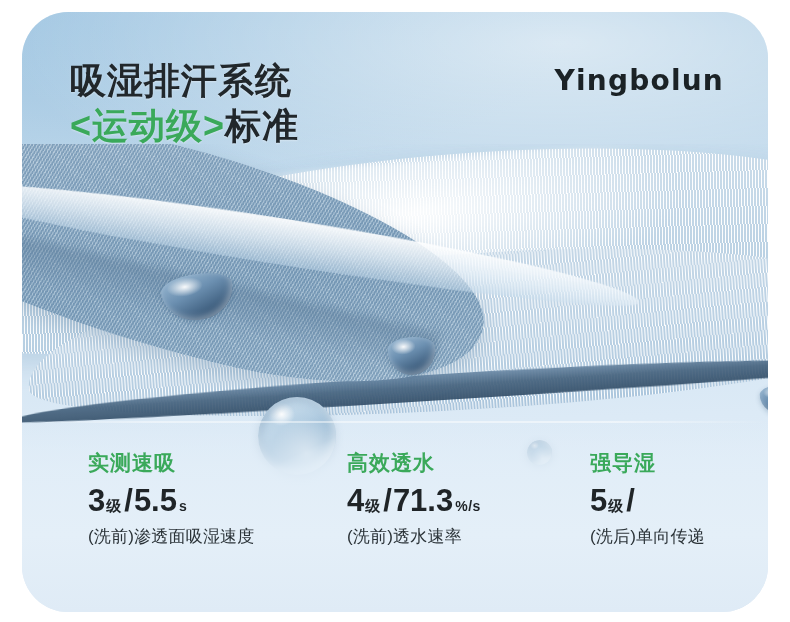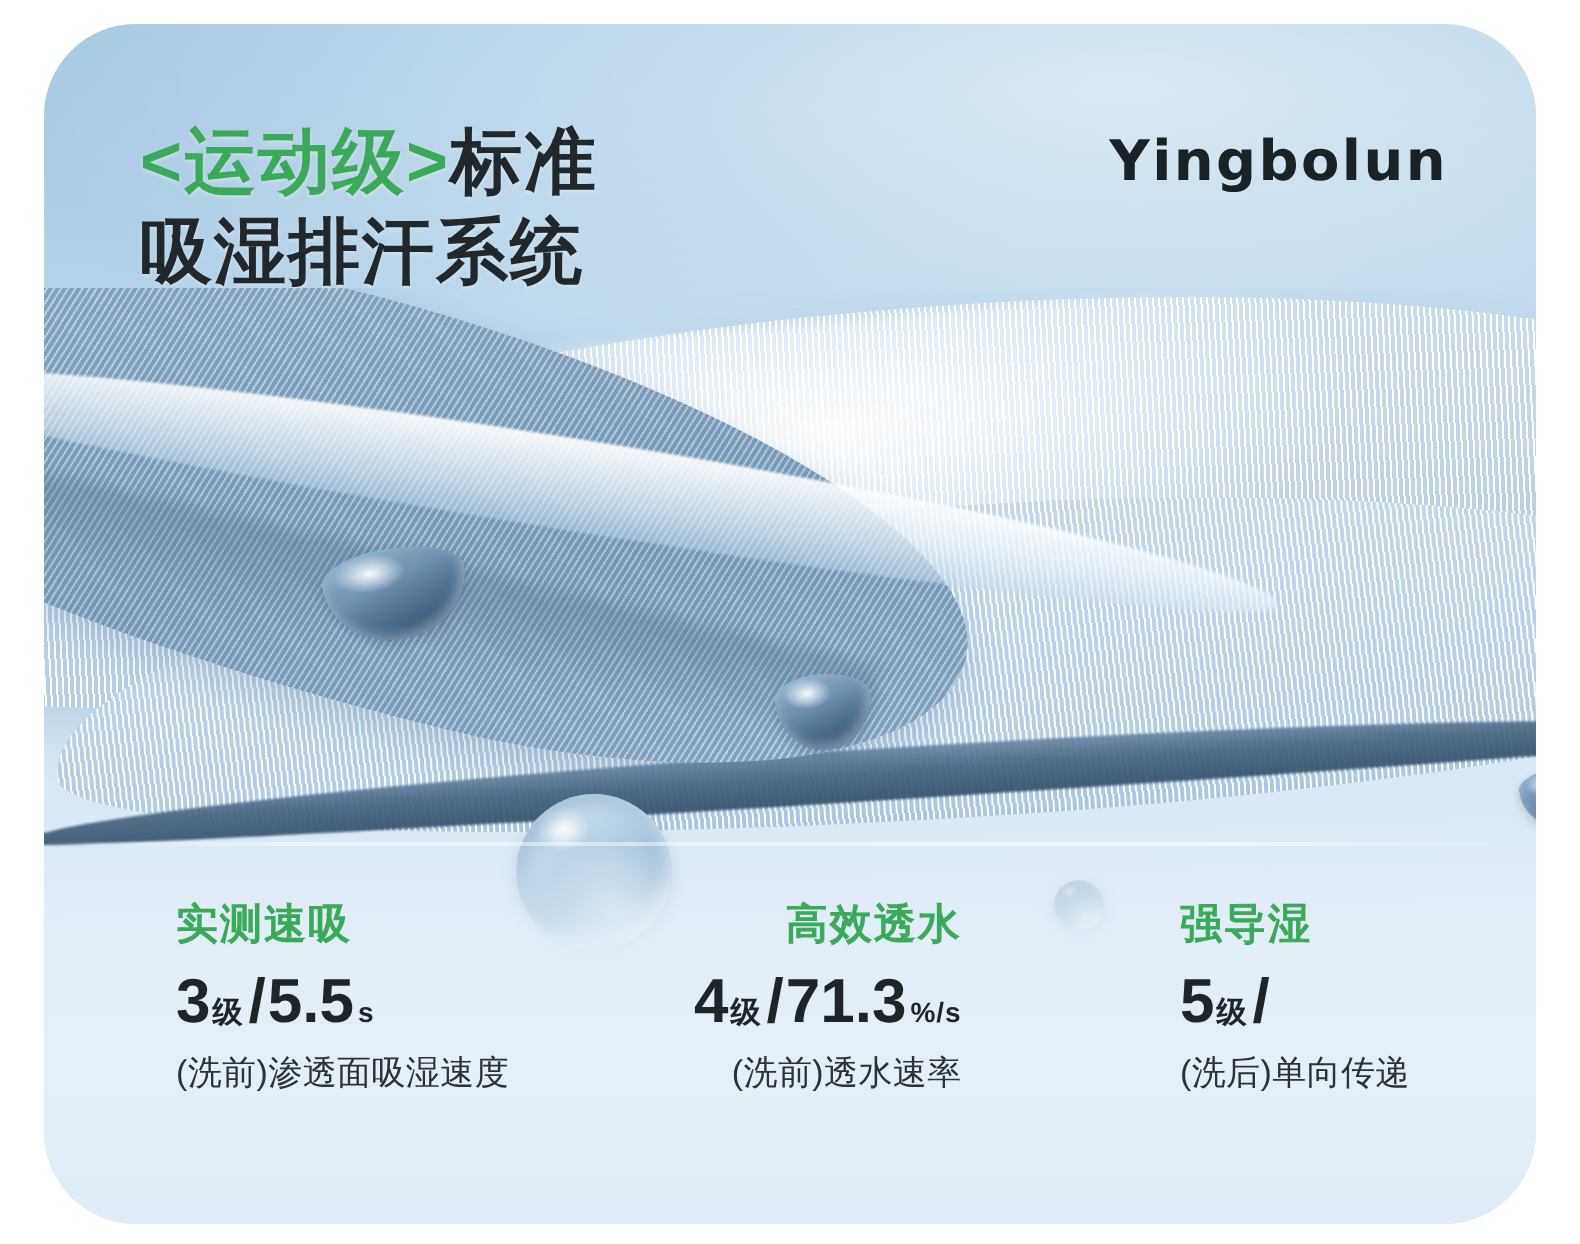--- a/index.html
+++ b/index.html
@@ -158,21 +158,21 @@
     letter-spacing:1.2px;
     color:#1b2226;
   }
 
   
   .stats{
     position:absolute;left:0;right:4px;top:440px;height:120px;padding-left:32px;
   }
   .stat{position:absolute;top:0;white-space:nowrap;}
   .stat.s1{left:66px;}
-  .stat.s2{left:325px;text-align:right;}
+  .stat.s2{left:325px;}
   .stat.s3{left:568px;}
   .stat-title{
     font-size:21px;font-weight:bold;color:#3aa95a;
     letter-spacing:1px;line-height:1;
     margin-bottom:12px;
   }
   .stat-value{
     color:#1f2427;font-weight:bold;line-height:1;
     display:flex;align-items:baseline;
     margin-bottom:9px;
@@ -214,24 +214,24 @@
     <div class="drop-clear" style="left:704px;top:528px;width:22px;height:22px;"></div>
 
     <div class="blur-orb" style="left:412px;top:556px;width:120px;height:92px;"></div>
     <div class="blur-orb" style="left:560px;top:566px;width:96px;height:80px;"></div>
     <div class="blur-orb" style="left:672px;top:584px;width:84px;height:64px;"></div>
 
     <div class="lower-wash"></div>
     <div class="band-line"></div>
 
     <div class="headline">
+      <div>吸湿排汗系统</div>
       <div>
         <span class="accent">&lt;运动级&gt;</span><span>标准</span>
       </div>
-      <div>吸湿排汗系统</div>
     </div>
 
     <div class="brand">Yingbolun</div>
 
     <div class="stats">
 
       <div class="stat s1">
         <div class="stat-title">实测速吸</div>
         <div class="stat-value">
           <span class="v-big">3</span>

